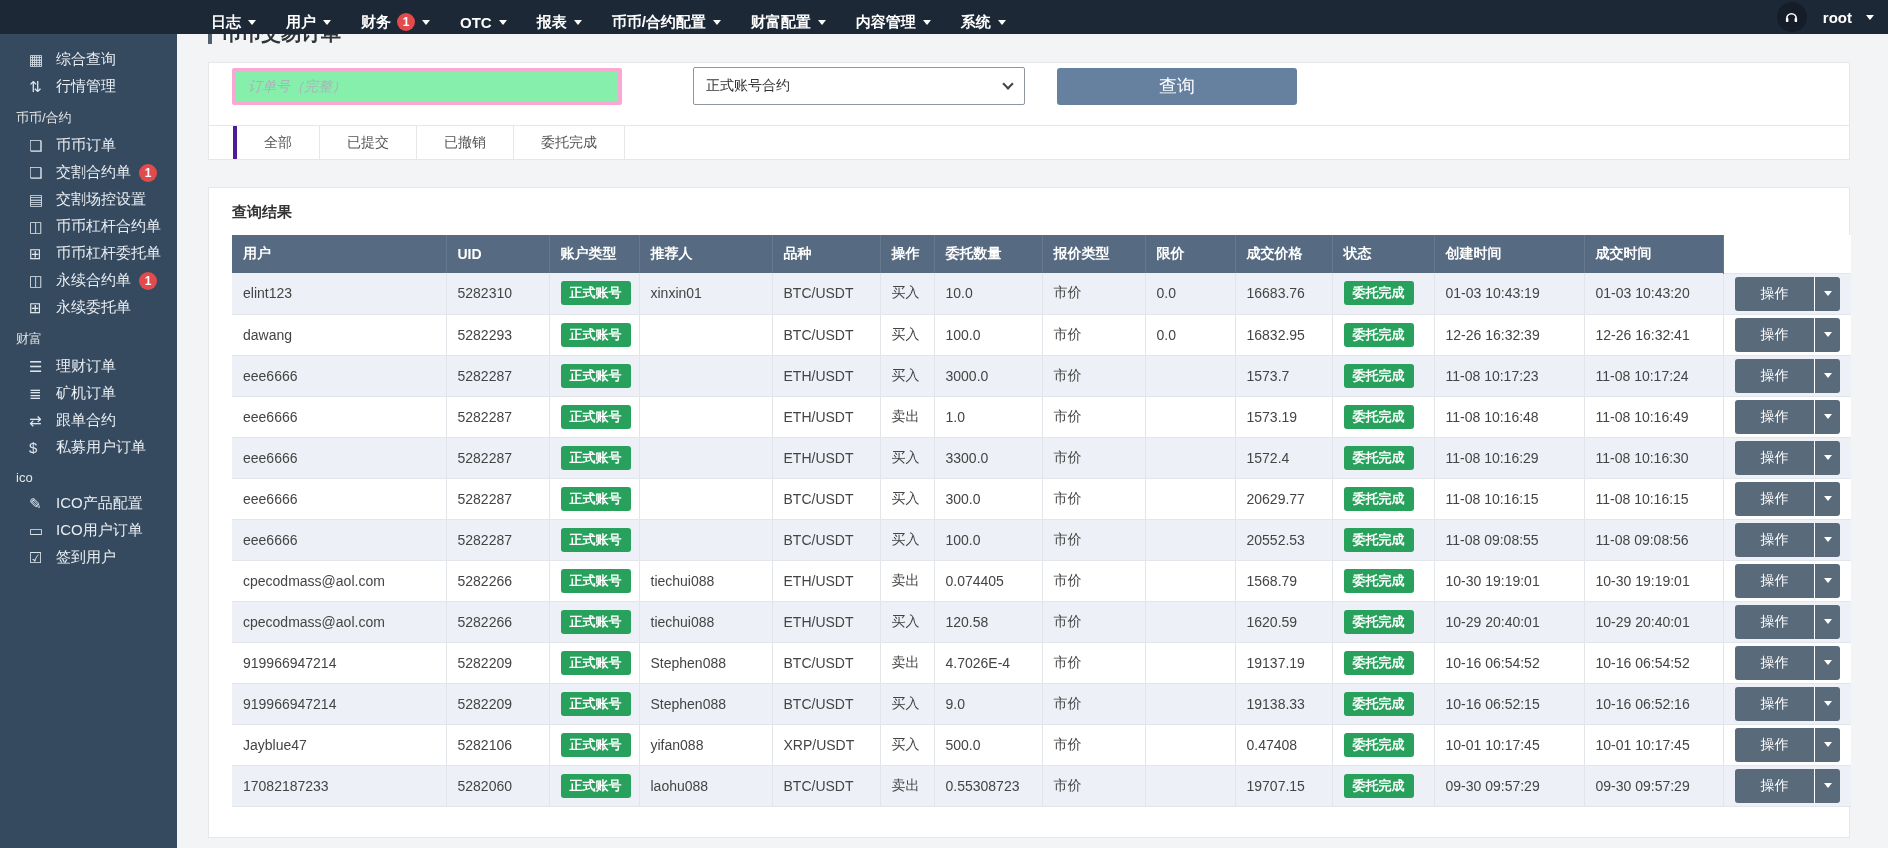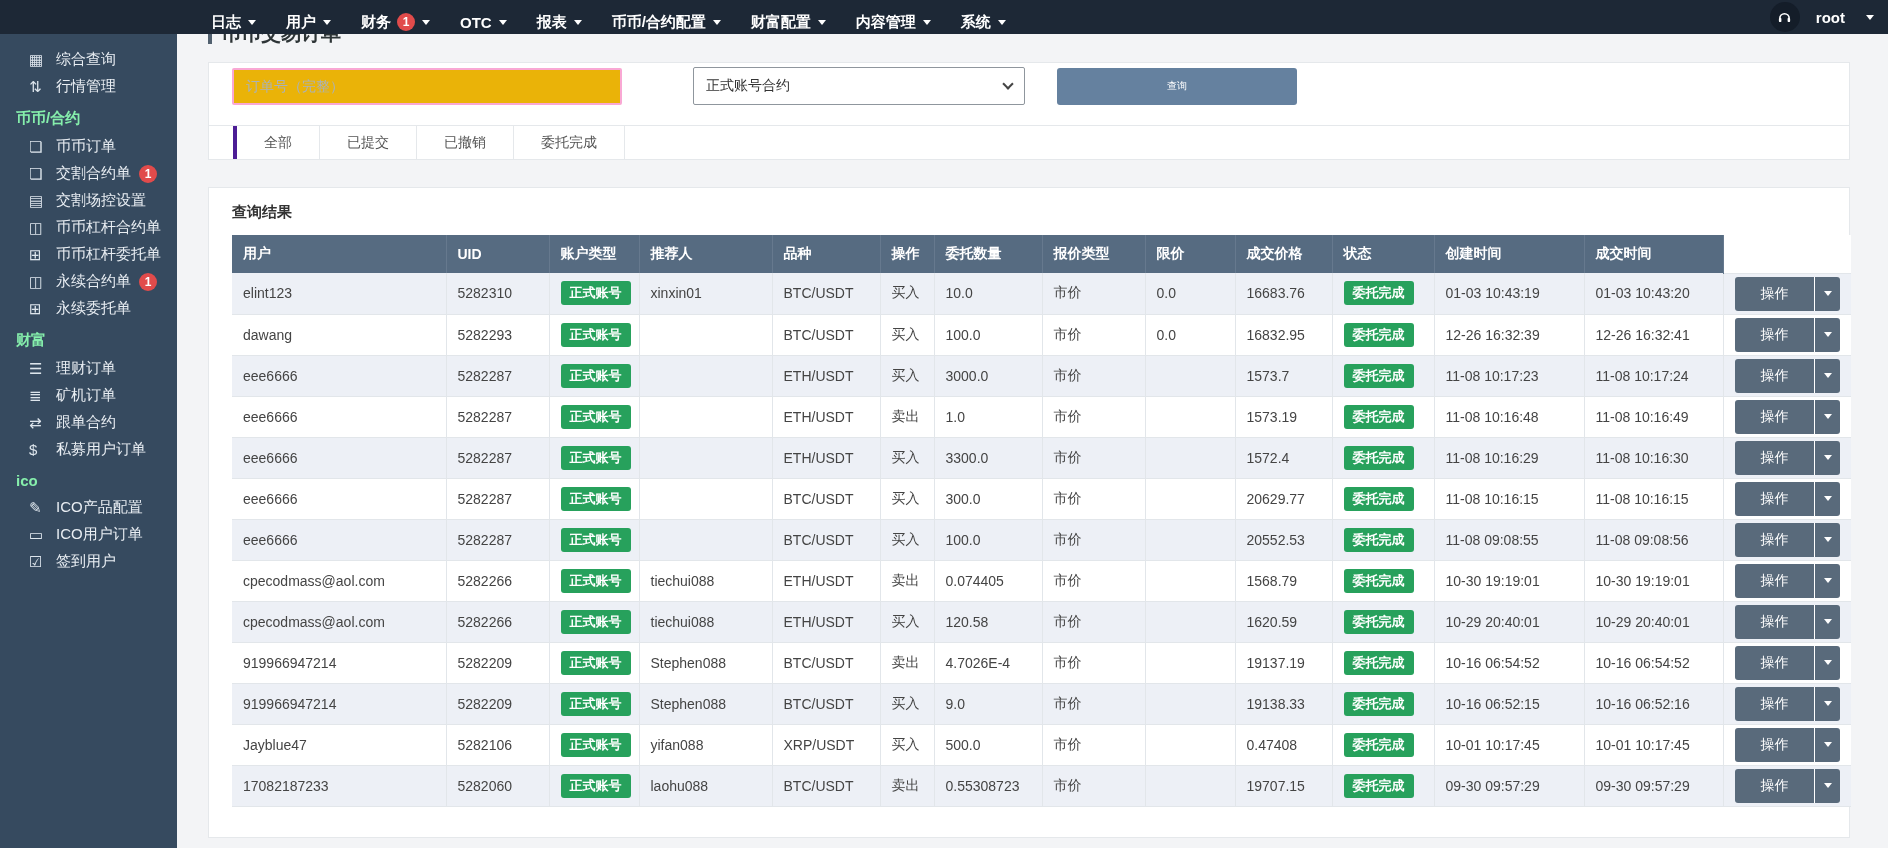--- a/index.html
+++ b/index.html
@@ -17,51 +17,51 @@
     color:#fff; font-size:15px; font-weight:bold; cursor:pointer; }
   .caret-down { width:0; height:0; border-left:4px solid transparent;
     border-right:4px solid transparent; border-top:5px solid #fff; margin-left:7px; }
   .badge-red { background:#e14b4b; color:#fff; border-radius:10px; min-width:18px;
     height:18px; line-height:18px; text-align:center; font-size:12px; font-weight:bold;
     padding:0 5px; display:inline-block; }
   .nav-badge { margin-left:6px; }
   .nav-right { margin-left:auto; display:flex; align-items:center; gap:16px; padding-right:14px; }
   .help-circle { width:30px; height:30px; border-radius:50%; background:#141d29;
     display:flex; align-items:center; justify-content:center; cursor:pointer; }
-  .user-menu { display:flex; align-items:center; gap:14px; color:#fff;
+  .user-menu { display:flex; align-items:center; gap:7px; color:#fff;
     font-size:15px; font-weight:bold; cursor:pointer; }
   
   .sidebar { position:fixed; top:34px; left:0; width:177px; height:814px;
     background:#364a5f; color:#e9eef3; padding-top:12px; z-index:10; }
   .side-item { display:flex; align-items:center; height:27px; padding-left:29px;
     font-size:15px; cursor:pointer; white-space:nowrap; }
   .side-icon { width:27px; font-size:15px; color:#dde5ec; flex:0 0 27px; }
-  .side-header { padding:9px 0 5px 16px; font-size:15px; font-weight:bold; color:#86efac; }
+  .side-header { padding:9px 0 5px 16px; font-size:13px; font-weight:normal; color:#e5e5e5; }
   .side-badge { margin-left:8px; }
   
   .main { margin-left:177px; padding:0 38px 0 31px; }
   .page-title-row { display:flex; align-items:center; margin:20px 0 15px; }
   .title-bar { width:4px; height:20px; background:#51606f; margin-right:9px; }
   .page-title { font-size:20px; font-weight:600; color:#2d3436; margin:0; }
   .panel { background:#fff; border:1px solid #e5e8eb; margin-bottom:27px; }
   .panel-title { font-size:15px; font-weight:bold; color:#333; padding:15px 0 13px 23px; }
   
   .filter-row { display:flex; align-items:center; padding:4px 0 20px 23px; }
-  input.txt { height:37px; border:2px solid #f9a8d4; border-radius:2px;
-    padding:0 12px; font-size:14px; color:#333; outline:none; background:#eab308; }
+  input.txt { height:37px; border:4px solid #f9a8d4; border-radius:2px;
+    padding:0 12px; font-size:14px; color:#333; outline:none; background:#86efac;font-style:italic; }
   input.txt::placeholder { color:#aab2ba; }
   .inp-order { width:390px; }
   .inp-user  { width:380px; margin-left:28px; }
   .select-box { width:332px; height:38px; margin-left:71px; border:1px solid #8f969d;
     border-radius:2px; background:#fff; display:flex; align-items:center;
     justify-content:space-between; padding:12px 12px; font-size:14px; color:#333; cursor:pointer; }
   .chev { width:8px; height:8px; border-right:2px solid #444; border-bottom:2px solid #444;
     transform:rotate(45deg); margin-top:-4px; }
   .btn-query { width:240px; height:37px; margin-left:32px; background:#65819f;
-    color:#fff; border:none; border-radius:3px; font-size:10px; cursor:pointer; }
+    color:#fff; border:none; border-radius:3px; font-size:18px; cursor:pointer; }
   .tabs { border-top:1px solid #e5e8eb; display:flex; padding-left:24px; }
   .tab { padding:0 27px; height:33px; line-height:33px; font-size:14px; color:#555;
     border-right:1px solid #e5e8eb; cursor:pointer; }
   .tab:first-child { border-left:4px solid #4c1d95; }
   
   .results-body { padding:0 0 30px 23px; }
   table.grid { border-collapse:collapse; table-layout:fixed; width:1619px;
     font-size:14px; color:#444; }
   .grid thead th { background:#566b81; color:#fff; font-weight:bold; text-align:left;
     height:38px; padding:0 11px; border-right:1px solid #66798e; white-space:nowrap; }

